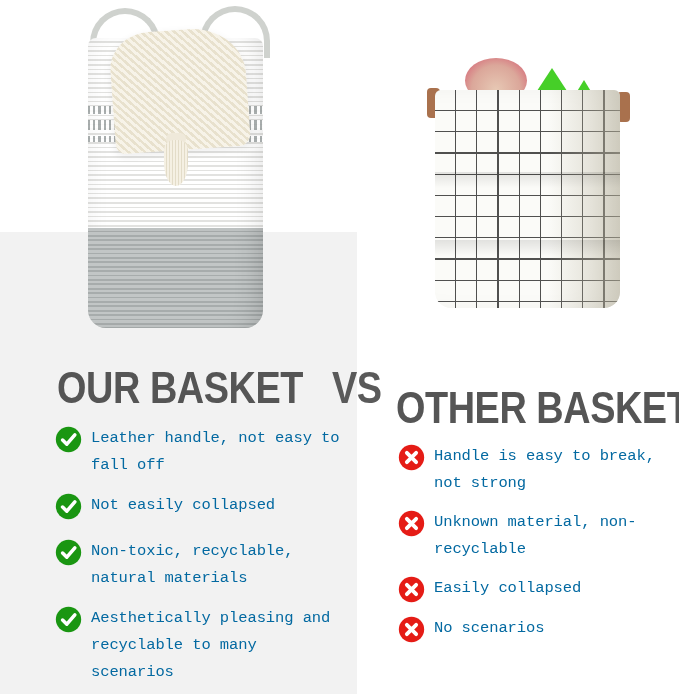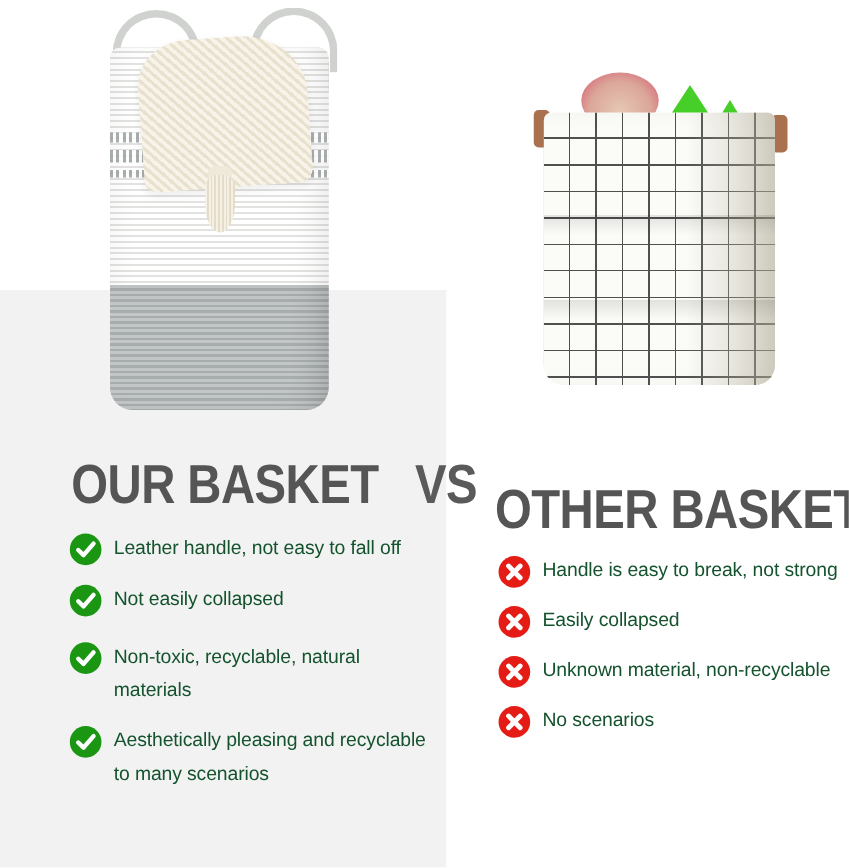--- a/index.html
+++ b/index.html
@@ -83,42 +83,41 @@
   }
   #pros-list {
     left: 55px;
     top: 425px;
     width: 290px;
   }
   #cons-list {
     left: 398px;
     top: 443px;
     width: 280px;
-    text-align: center;
   }
   .feature-item {
     display: flex;
     align-items: flex-start;
     margin-bottom: 13px;
   }
   #cons-list .feature-item {
     margin-bottom: 12px;
   }
   .feature-icon {
     flex: 0 0 auto;
     width: 27px;
     height: 27px;
     margin-right: 9px;
     margin-top: 1px;
   }
   .feature-text {
     font-size: 15.5px;
     line-height: 27px;
-    color: #14532d;
-    font-family: Liberation Sans, sans-serif;
+    color: #0369a1;
+    font-family: Liberation Mono, monospace;
     letter-spacing: -0.1px;
   }
 
   
   .lb-handle {
     position: absolute;
     border: 6px solid #cfd2ce;
     border-bottom: none;
     border-radius: 40px 40px 0 0;
     background: transparent;
@@ -365,37 +364,37 @@
 <ul class="feature-list" id="cons-list">
   <li class="feature-item">
     <span class="feature-icon">
       <svg viewBox="0 0 32 32" width="27" height="27">
         <circle cx="16" cy="16" r="15" fill="#e51c16"></circle>
         <path d="M10.5 10.5 L21.5 21.5 M21.5 10.5 L10.5 21.5" fill="none" stroke="#ffffff" stroke-width="4.6" stroke-linecap="round"></path>
       </svg>
     </span>
     <span class="feature-text">Handle is easy to break, not strong</span>
   </li>
-  <li class="feature-item">
+  <li class="feature-item" style="margin-top:10px;">
     <span class="feature-icon">
       <svg viewBox="0 0 32 32" width="27" height="27">
         <circle cx="16" cy="16" r="15" fill="#e51c16"></circle>
         <path d="M10.5 10.5 L21.5 21.5 M21.5 10.5 L10.5 21.5" fill="none" stroke="#ffffff" stroke-width="4.6" stroke-linecap="round"></path>
       </svg>
     </span>
-    <span class="feature-text">Easily collapsed</span>
-  </li>
-  <li class="feature-item" style="margin-top:10px;">
+    <span class="feature-text">Unknown material, non-recyclable</span>
+  </li>
+  <li class="feature-item">
     <span class="feature-icon">
       <svg viewBox="0 0 32 32" width="27" height="27">
         <circle cx="16" cy="16" r="15" fill="#e51c16"></circle>
         <path d="M10.5 10.5 L21.5 21.5 M21.5 10.5 L10.5 21.5" fill="none" stroke="#ffffff" stroke-width="4.6" stroke-linecap="round"></path>
       </svg>
     </span>
-    <span class="feature-text">Unknown material, non-recyclable</span>
+    <span class="feature-text">Easily collapsed</span>
   </li>
   <li class="feature-item">
     <span class="feature-icon">
       <svg viewBox="0 0 32 32" width="27" height="27">
         <circle cx="16" cy="16" r="15" fill="#e51c16"></circle>
         <path d="M10.5 10.5 L21.5 21.5 M21.5 10.5 L10.5 21.5" fill="none" stroke="#ffffff" stroke-width="4.6" stroke-linecap="round"></path>
       </svg>
     </span>
     <span class="feature-text">No scenarios</span>
   </li>

